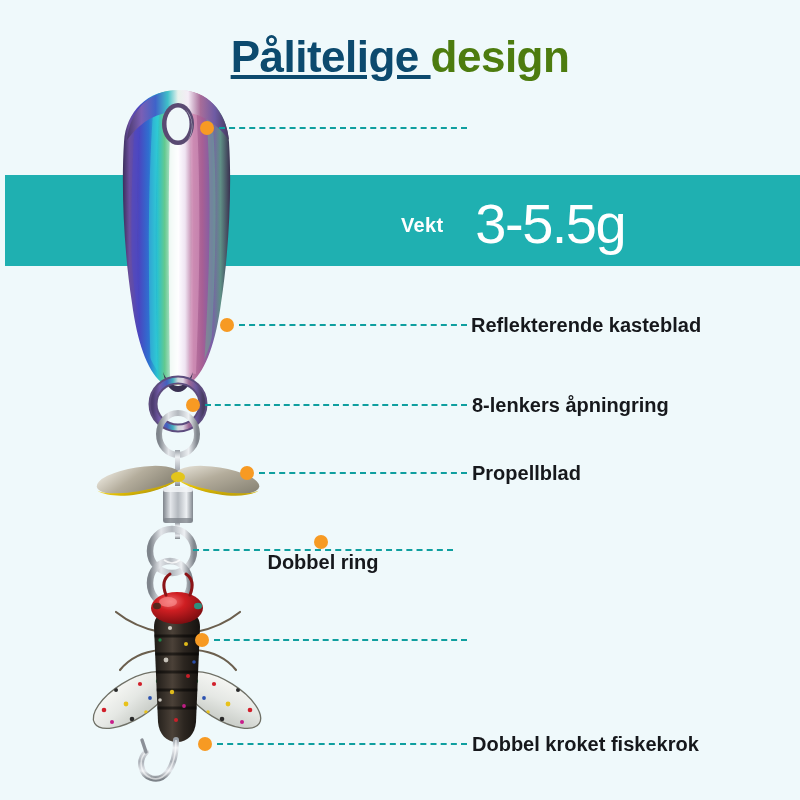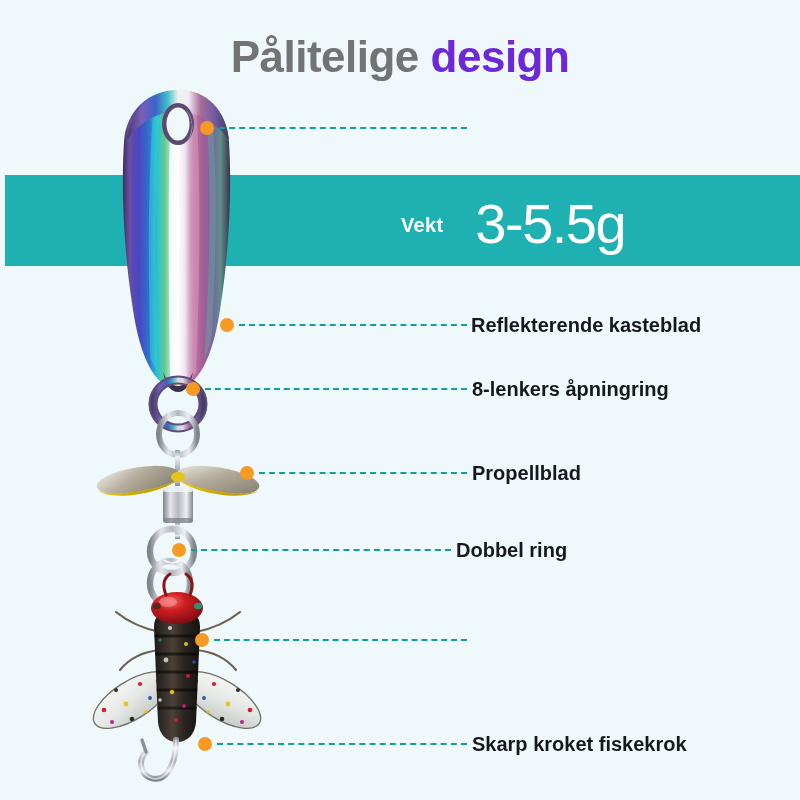--- a/index.html
+++ b/index.html
@@ -28,22 +28,22 @@
     position: absolute;
     left: 0; top: 34px;
     width: 800px;
     text-align: center;
     font-size: 44px;
     font-weight: 700;
     letter-spacing: -0.5px;
     line-height: 1.05;
     white-space: nowrap;
   }
-  #title .part1 { color: #737373; }
-  #title .part2 { color: #6d28d9; }
+  #title .part1 { color: #0c4a6e; text-decoration: underline; }
+  #title .part2 { color: #4d7c0f; }
 
   
   #banner {
     position: absolute;
     left: 5px;
     top: 175px;
     width: 800px;
     height: 91px;
     background: #1fb0b1;
     z-index: 2;
@@ -365,39 +365,39 @@
   <div id="callouts">
       <div class="callout" style="left: 200px; top: 113px;">
         <span class="dot" style="background: rgb(247, 154, 35);"></span>
         <span class="dash" style="width: 248px;"></span>
       </div>
       <div class="callout" style="left: 220px; top: 310px;">
         <span class="dot" style="background: rgb(247, 154, 35);"></span>
         <span class="dash" style="width: 228px;"></span>
         <span class="ctext" style="margin-left: 4px;">Reflekterende kasteblad</span>
       </div>
-      <div class="callout" style="left: 186px; top: 374px;">
+      <div class="callout" style="left: 186px; top: 390px;">
         <span class="dot" style="background: rgb(247, 154, 35);"></span>
         <span class="dash" style="width: 262px;"></span>
         <span class="ctext" style="margin-left: 5px;">8-lenkers åpningring</span>
       </div>
       <div class="callout" style="left: 240px; top: 458px;">
         <span class="dot" style="background: rgb(247, 154, 35);"></span>
         <span class="dash" style="width: 208px;"></span>
         <span class="ctext" style="margin-left: 5px;">Propellblad</span>
       </div>
-      <div class="callout" style="left: 172px; top: 535px;">
+      <div class="callout" style="left: 188px; top: 535px; flex-direction: column;">
         <span class="dot" style="background: rgb(247, 154, 35);"></span>
         <span class="dash" style="width: 260px;"></span>
         <span class="ctext" style="margin-left: 5px;">Dobbel ring</span>
       </div>
       <div class="callout" style="left: 195px; top: 625px;">
         <span class="dot" style="background: rgb(247, 154, 35);"></span>
         <span class="dash" style="width: 253px;"></span>
       </div>
       <div class="callout" style="left: 198px; top: 729px;">
         <span class="dot" style="background: rgb(247, 154, 35);"></span>
         <span class="dash" style="width: 250px;"></span>
-        <span class="ctext" style="margin-left: 5px;">Skarp kroket fiskekrok</span>
+        <span class="ctext" style="margin-left: 5px;">Dobbel kroket fiskekrok</span>
       </div>
     </div>
 
 </div>
 
 </body></html>

